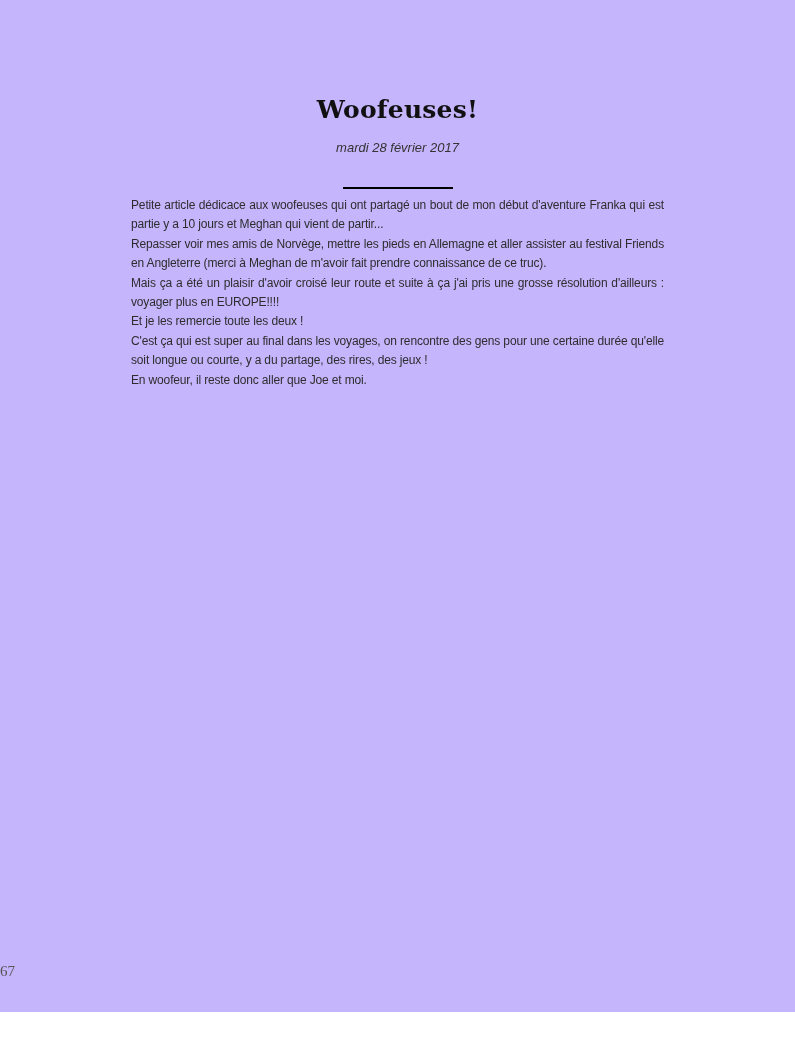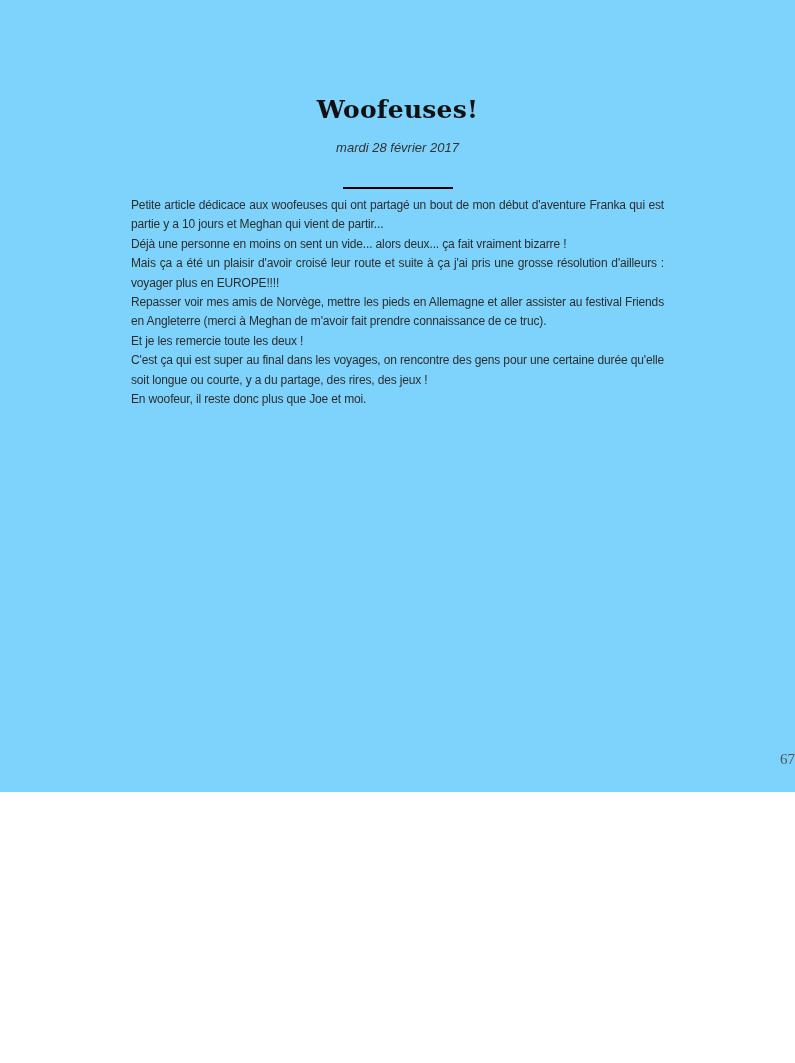--- a/index.html
+++ b/index.html
@@ -1,22 +1,22 @@
 <!DOCTYPE html>
 <html lang="fr"><head>
 <meta charset="utf-8">
 <style>
   * { margin: 0; padding: 0; box-sizing: border-box; }
   html, body { background: #ffffff; }
   .page {
     position: relative;
     width: 795px;
-    height: 792px;
+    height: 1012px;
     margin: 0 auto;
-    background: #7dd3fc;
+    background: #c4b5fd;
     overflow: hidden;
     font-family: "Liberation Sans", sans-serif;
   }
   .article-header {
     padding-top: 96px;
     text-align: center;
   }
   .page-title {
     font-family: "DejaVu Serif", "Liberation Serif", serif;
     font-weight: 700;
@@ -48,23 +48,23 @@
     letter-spacing: -0.15px;
     color: #2d2d2d;
     text-align: justify;
   }
   .article-body p {
     margin: 0;
   }
   .page-footer {
     position: absolute;
     left: 0;
-    bottom: 24px;
+    bottom: 32px;
     width: 100%;
-    text-align: right;
+    text-align: left;
   }
   .page-number {
     font-family: "Liberation Serif", serif;
     font-size: 15px;
     color: #555555;
   }
 </style>
 </head>
 <body>
 
@@ -72,25 +72,24 @@
 
   <div class="article-header">
     <div class="page-title">Woofeuses!</div>
     <div class="article-date">mardi 28 février 2017</div>
   </div>
 
   <hr class="separator">
 
   <div class="article-body">
     <p>Petite article dédicace aux woofeuses qui ont partagé un bout de mon début d'aventure Franka qui est partie y a 10 jours et Meghan qui vient de partir...</p>
-    <p>Déjà une personne en moins on sent un vide... alors deux... ça fait vraiment bizarre !</p>
+    <p>Repasser voir mes amis de Norvège, mettre les pieds en Allemagne et aller assister au festival Friends en Angleterre (merci à Meghan de m'avoir fait prendre connaissance de ce truc).</p>
     <p>Mais ça a été un plaisir d'avoir croisé leur route et suite à ça j'ai pris une grosse résolution d'ailleurs : voyager plus en EUROPE!!!!</p>
-    <p>Repasser voir mes amis de Norvège, mettre les pieds en Allemagne et aller assister au festival Friends en Angleterre (merci à Meghan de m'avoir fait prendre connaissance de ce truc).</p>
     <p>Et je les remercie toute les deux !</p>
     <p>C'est ça qui est super au final dans les voyages, on rencontre des gens pour une certaine durée qu'elle soit longue ou courte, y a du partage, des rires, des jeux !</p>
-    <p>En woofeur, il reste donc plus que Joe et moi.</p>
+    <p>En woofeur, il reste donc aller que Joe et moi.</p>
   </div>
 
   <div class="page-footer">
     <span class="page-number">67</span>
   </div>
 
 </div>
 
 </body></html>

